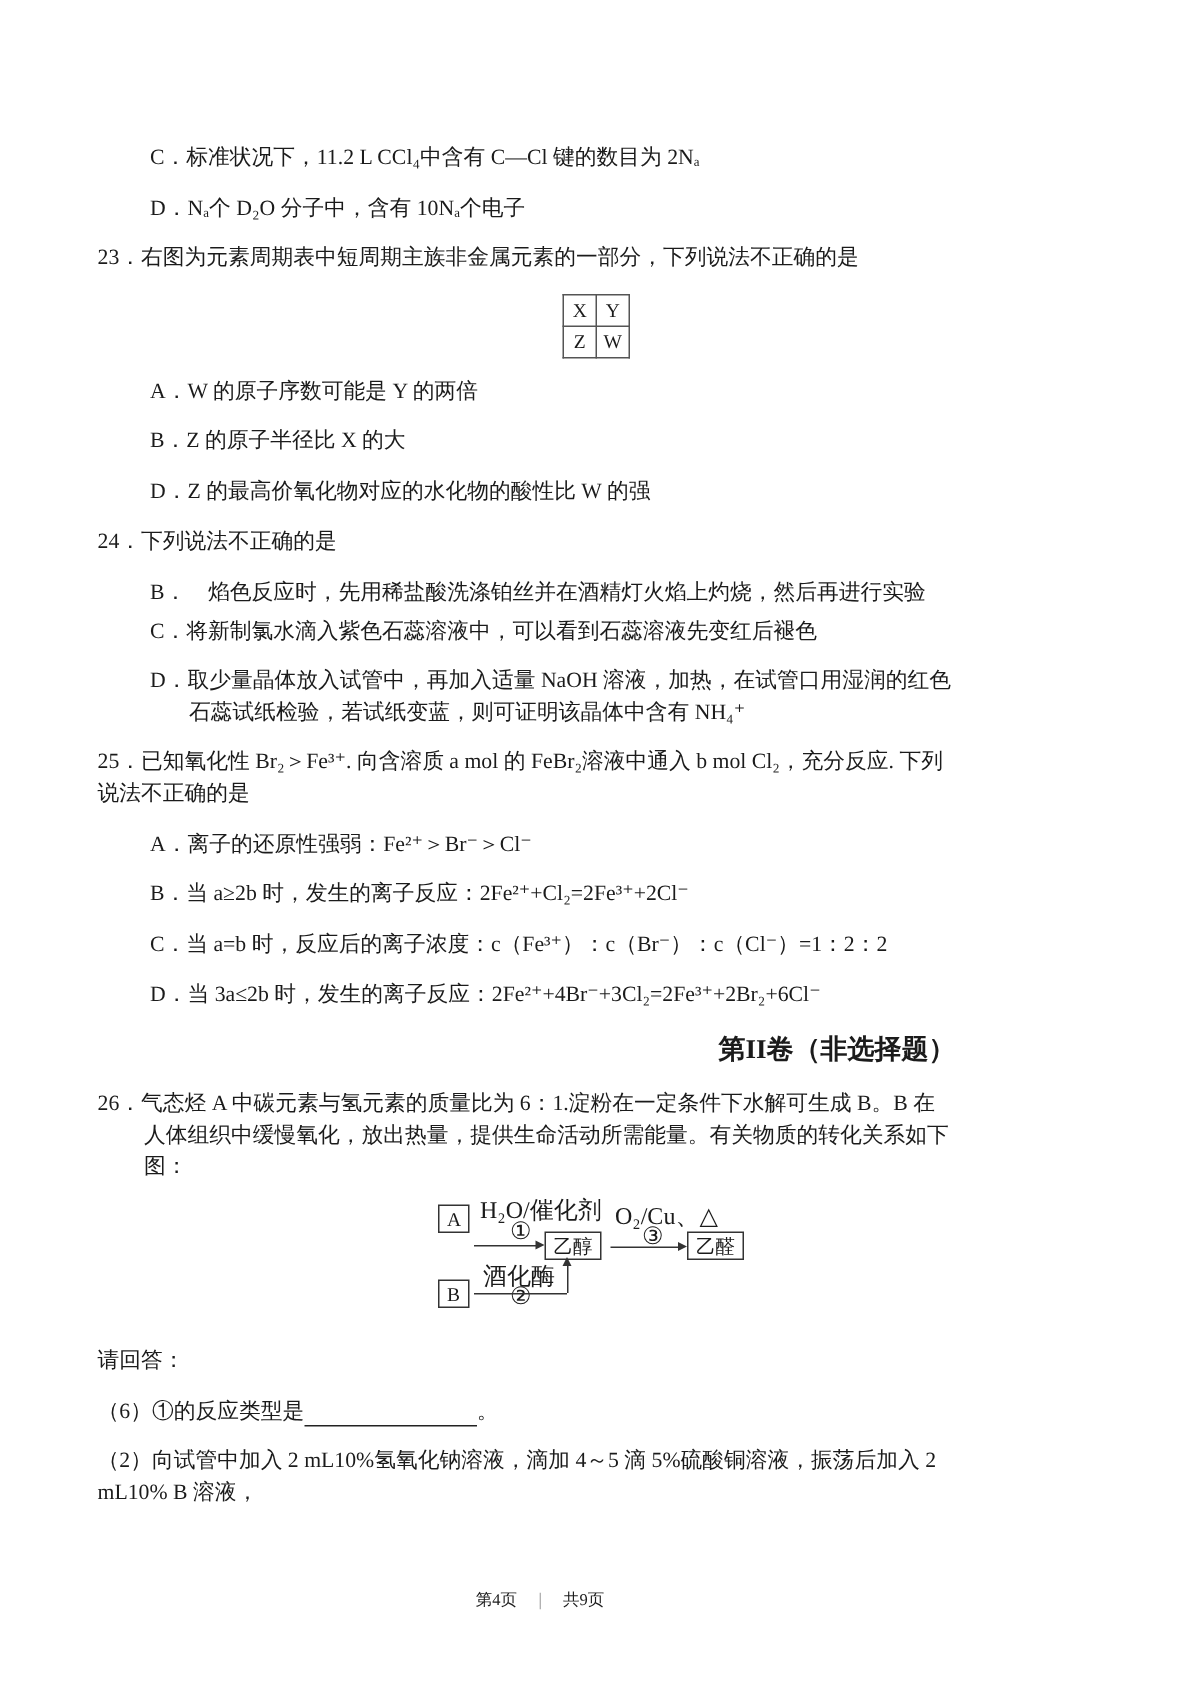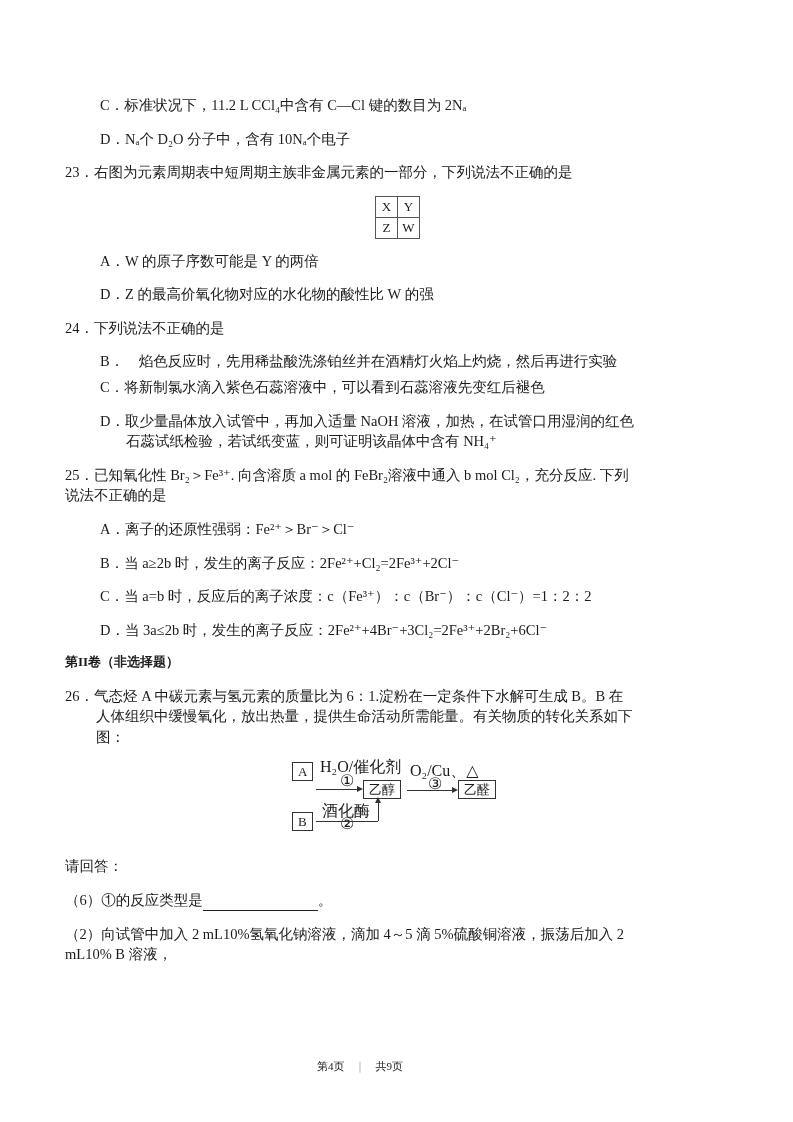--- a/index.html
+++ b/index.html
@@ -7,21 +7,21 @@
   .page {
     width: 702px; height: 1122px; background: #ffffff; position: relative;
     overflow: hidden; padding: 95px 65px 0; color: #1b1b1b;
     font-family: "Liberation Serif", "DejaVu Serif", serif; font-size: 14.5px;
   }
   p { margin: 0 0 13px; line-height: 1.42; }
   .opt { margin-left: 35px; padding-left: 26px; text-indent: -26px; }
   .ptable { border-collapse: collapse; margin: 2px 0 12px 310px; }
   .ptable td { border: 1px solid #555; width: 22px; height: 21px; text-align: center;
     font-size: 13px; padding: 0; }
-  .section { text-align: left; font-weight: bold; font-size: 13px; margin: 12px 0 14px; line-height: 1.42; }
+  .section { text-align: right; font-weight: bold; font-size: 18px; margin: 12px 0 14px; line-height: 1.42; }
   .q26stem { padding-left: 31px; text-indent: -31px; }
   .blank { display: inline-block; width: 115px; border-bottom: 1px solid #222; height: 15px; vertical-align: bottom; }
   .diagram { position: relative; height: 80px; margin: 0 0 16px 165px; }
   .dbox { position: absolute; border: 1px solid #333; padding: 0 5px; line-height: 17px;
     font-size: 13px; white-space: nowrap; background: #fff; }
   .dlabel { position: absolute; font-size: 16px; line-height: 13px; white-space: nowrap; }
   .dline-h { position: absolute; border-top: 1px solid #333; }
   .dline-v { position: absolute; border-left: 1px solid #333; }
   .dhead-r { position: absolute; width: 0; height: 0; border: 3.5px solid transparent;
     border-left: 6px solid #333; border-right: none; }
@@ -47,20 +47,21 @@
       <td>Y</td>
     </tr>
     <tr>
       <td>Z</td>
       <td>W</td>
     </tr>
   </tbody>
     </table>
 
   <p class="opt">A．W 的原子序数可能是 Y 的两倍</p>
+  <p class="opt">B．Z 的原子半径比 X 的大</p>
   <p class="opt">D．Z 的最高价氧化物对应的水化物的酸性比 W 的强</p>
 
   <p class="stem">24．下列说法不正确的是</p>
   <p class="opt" style="margin-bottom:5px; margin-top:5px;">B．　焰色反应时，先用稀盐酸洗涤铂丝并在酒精灯火焰上灼烧，然后再进行实验</p>
   <p class="opt">C．将新制氯水滴入紫色石蕊溶液中，可以看到石蕊溶液先变红后褪色</p>
   <p class="opt">D．取少量晶体放入试管中，再加入适量 NaOH 溶液，加热，在试管口用湿润的红色石蕊试纸检验，若试纸变蓝，则可证明该晶体中含有 NH₄⁺</p>
 
   <p class="stem">25．已知氧化性 Br₂＞Fe³⁺. 向含溶质 a mol 的 FeBr₂溶液中通入 b mol Cl₂，充分反应. 下列说法不正确的是</p>
   <p class="opt">A．离子的还原性强弱：Fe²⁺＞Br⁻＞Cl⁻</p>
   <p class="opt">B．当 a≥2b 时，发生的离子反应：2Fe²⁺+Cl₂=2Fe³⁺+2Cl⁻</p>

